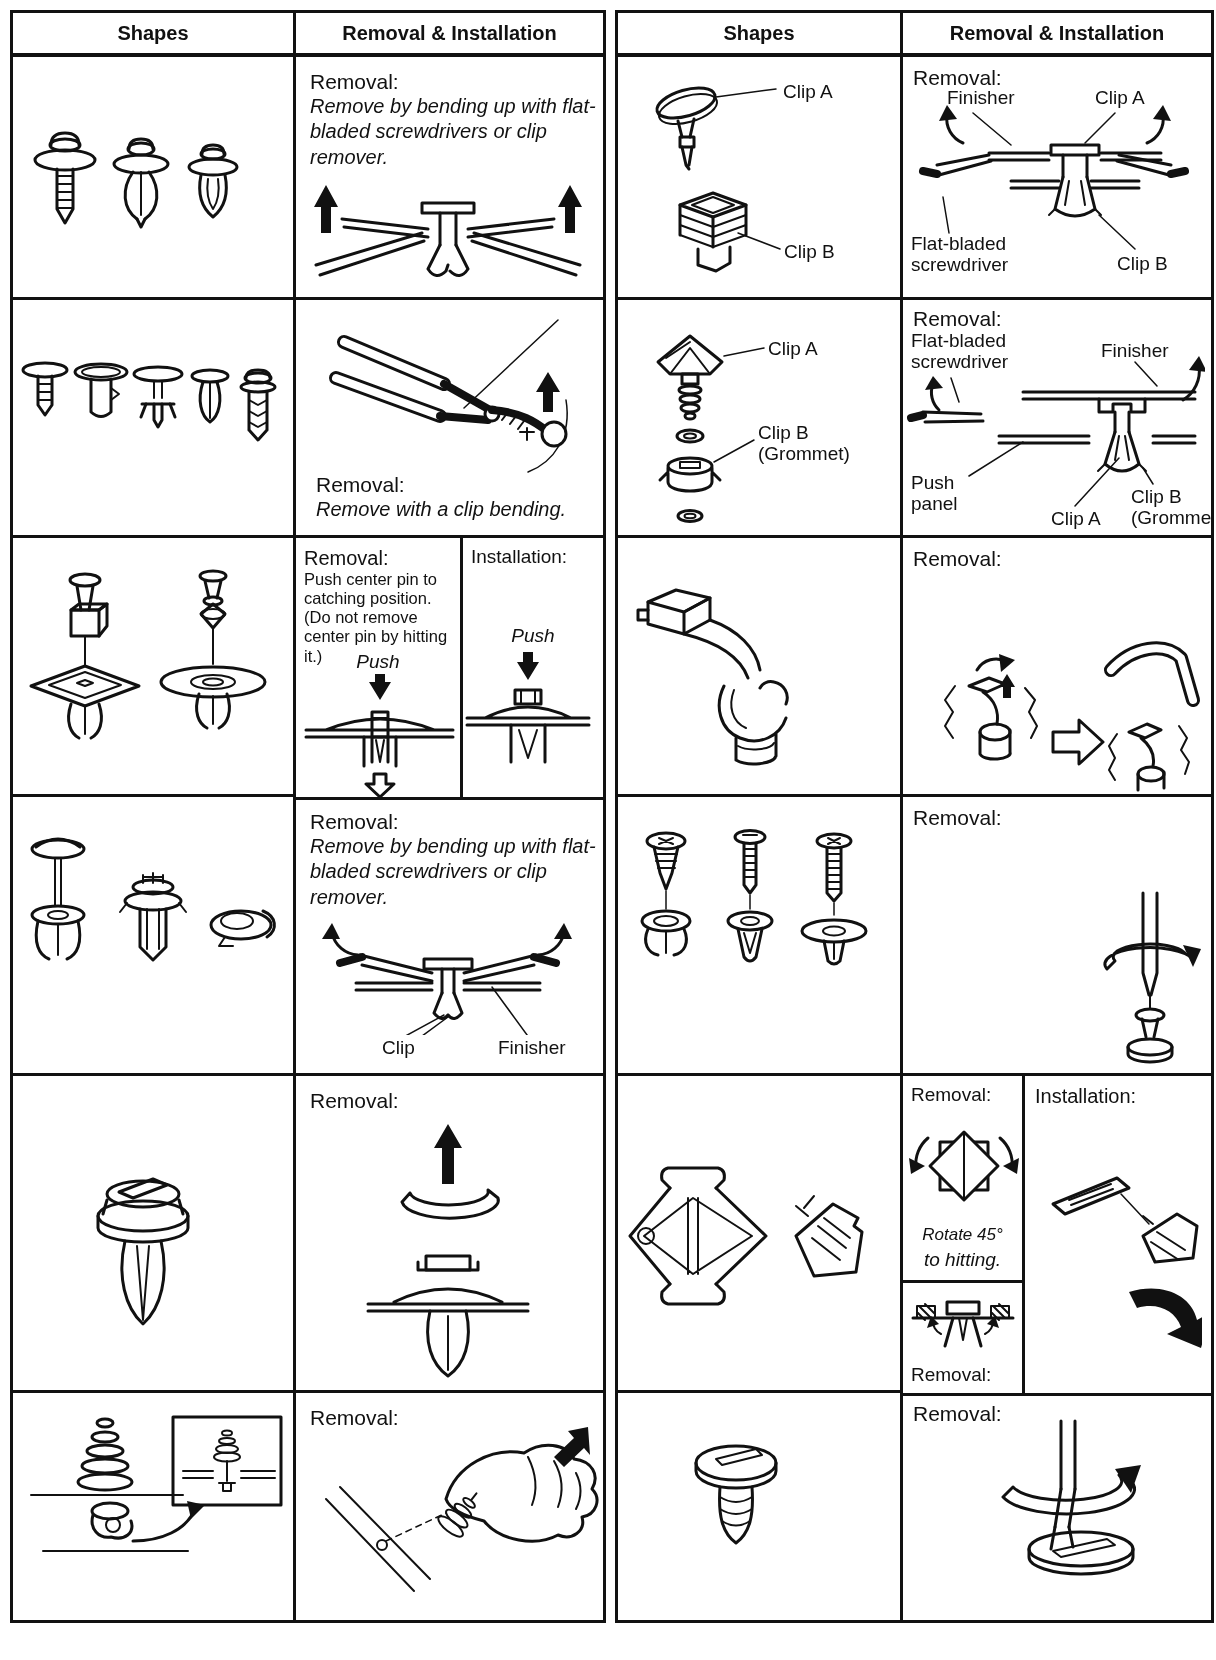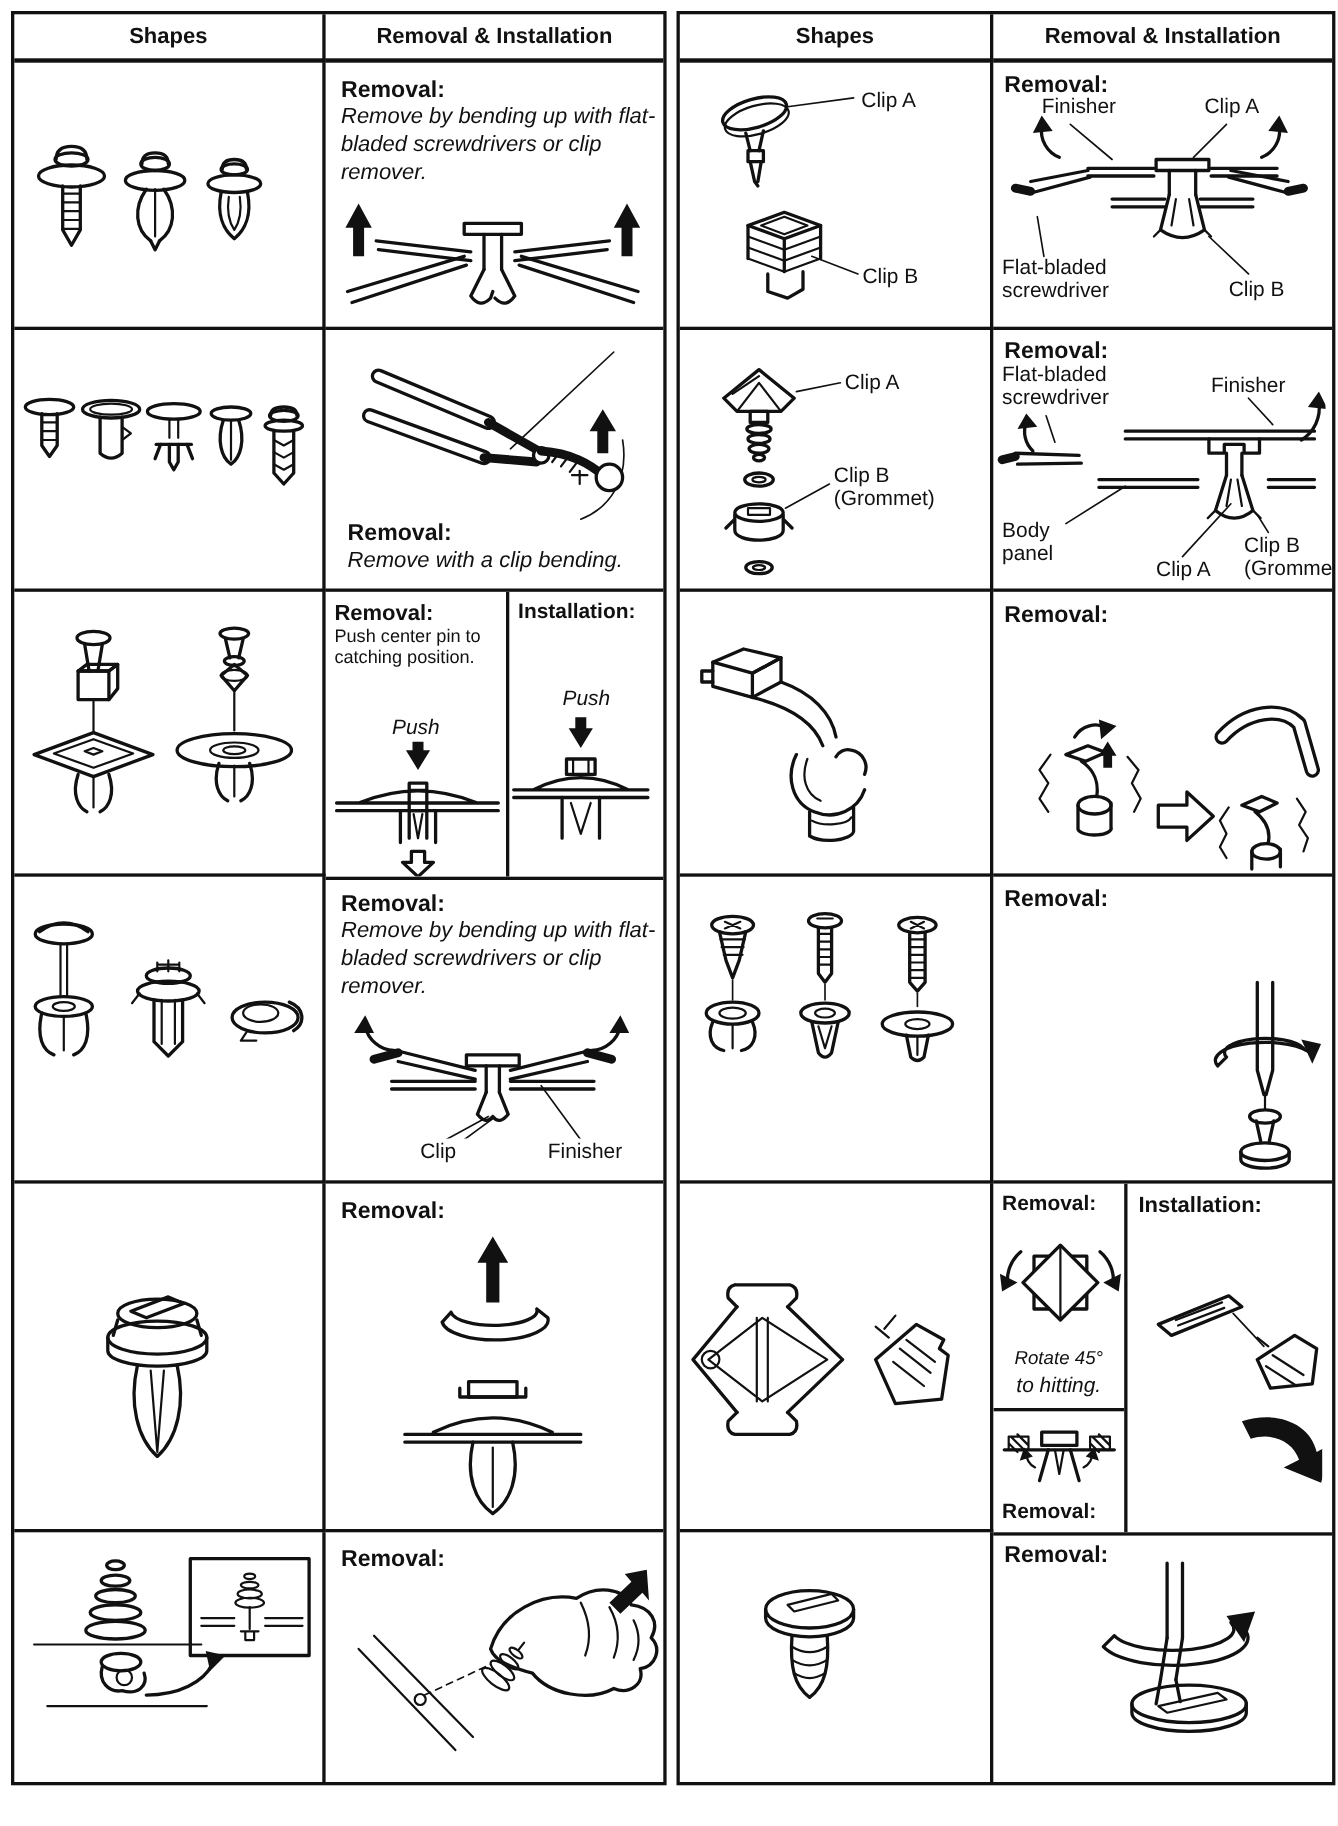--- a/index.html
+++ b/index.html
@@ -7,21 +7,21 @@
         font-family:"Liberation Sans", sans-serif;color:#111;overflow:hidden;padding-left:48px;}
   .tbl{position:absolute;top:10px;border:3px solid #111;background:#fff;
        display:grid;grid-template-rows:44px 243px 238px 259px 279px 317px auto;}
   .tbl-left{left:10px;width:590px;height:1607px;grid-template-columns:283px auto;}
   .tbl-right{left:615px;width:593px;height:1607px;grid-template-columns:285px auto;}
   .cell{position:relative;overflow:hidden;}
   .c1{border-right:3px solid #111;}
   .rb{border-bottom:3px solid #111;}
   .hd{border-bottom:4px solid #111;display:flex;align-items:center;justify-content:center;
       font-weight:bold;font-size:20px;}
-  .t{font-weight:bold;font-size:21px;line-height:1.2;}
+  .t{font-weight:normal;font-size:21px;line-height:1.2;}
   .b{font-size:20px;line-height:1.26;font-style:italic;}
   .sm{font-size:16.5px;line-height:1.16;}
   .lbl{position:absolute;font-size:19px;line-height:1.12;white-space:normal;}
   .pad{padding:12px 12px 0 14px;}
   .fig{position:absolute;left:0;top:0;}
   .fig *{stroke:#111;stroke-width:3;fill:none;stroke-linecap:round;stroke-linejoin:round;}
   .fig .f{fill:#111;stroke:none;}
   .fig .w{fill:#fff;}
   .fig .th{stroke-width:2;}
   .fig .t1{stroke-width:1.5;}
@@ -151,20 +151,21 @@
         <path d="M186,156 C180,174 186,186 194,190 M214,156 C220,174 214,186 206,190"></path>
           <path class="th" d="M200,158 V186"></path>
       </svg>
     </div>
 
     <div class="cell rb subgrid" style="grid-template-columns:167px auto">
       <div class="cell" style="border-right:3px solid #111">
         <div style="padding:8px 6px 0 8px">
           <div class="t" style="font-size:20px">Removal:</div>
           <div class="sm">Push center pin to catching position.</div>
+          <div class="sm">(Do not remove center pin by hitting it.)</div>
         </div>
         <div class="ctr b" style="position:absolute;left:0;width:100%;top:112px;font-size:19px">Push</div>
         <svg class="fig" style="top:136px" width="167" height="123" viewBox="0 0 167 123">
           <polygon class="f" points="84,26 73,8 79,8 79,0 89,0 89,8 95,8"></polygon>
           <path d="M30,56 Q84,34 138,56 M10,56 H157 M10,63 H157"></path>
           <rect x="76" y="38" width="16" height="25"></rect>
             <path class="th" d="M76,44 h16"></path>
           <path d="M68,63 V92 M100,63 V92 M76,63 V88 M92,63 V88"></path>
           <path class="th" d="M80,66 L84,88 L88,66"></path>
           <path class="w" d="M78,100 h12 v10 h8 l-14,13 -14,-13 h8 z" style="fill:#fff"></path>
@@ -392,21 +393,21 @@
         <path d="M96,136 H186 M96,143 H186 M250,136 H292 M250,143 H292"></path>
         <path d="M212,112 V132 M226,112 V132"></path>
         <path d="M212,132 L202,164 Q219,178 236,164 L226,132"></path>
         <path class="th" d="M216,136 L212,160 M222,136 L226,160 M202,164 l-7,7 M236,164 l7,7"></path>
         <path d="M280,100 A34,34 0 0 0 296,66"></path>
           <polygon class="f" points="296,56 286,70 304,72"></polygon>
         <path class="t1" d="M66,176 L120,142 M172,206 L216,158 M250,184 L240,168"></path>
       </svg>
       <span class="lbl" style="left:8px;top:30px;width:125px">Flat-bladed screwdriver</span>
       <span class="lbl" style="left:198px;top:40px">Finisher</span>
-      <span class="lbl" style="left:8px;top:172px;width:70px">Body panel</span>
+      <span class="lbl" style="left:8px;top:172px;width:70px">Push panel</span>
       <span class="lbl" style="left:148px;top:208px">Clip A</span>
       <span class="lbl" style="left:228px;top:186px;width:105px">Clip B (Grommet)</span>
     </div>
 
     <div class="cell c1 rb">
       <svg class="fig" width="285" height="259" viewBox="0 0 285 259">
         <path d="M30,64 L58,52 L92,60 L66,74 Z"></path>
         <path d="M30,64 V86 L66,96 V74 M66,74 L92,60 V82 L66,96"></path>
         <path d="M30,72 h-10 v10 h10"></path>
         <path d="M66,96 C98,104 122,118 130,140 M92,82 C120,92 138,110 142,132"></path>

